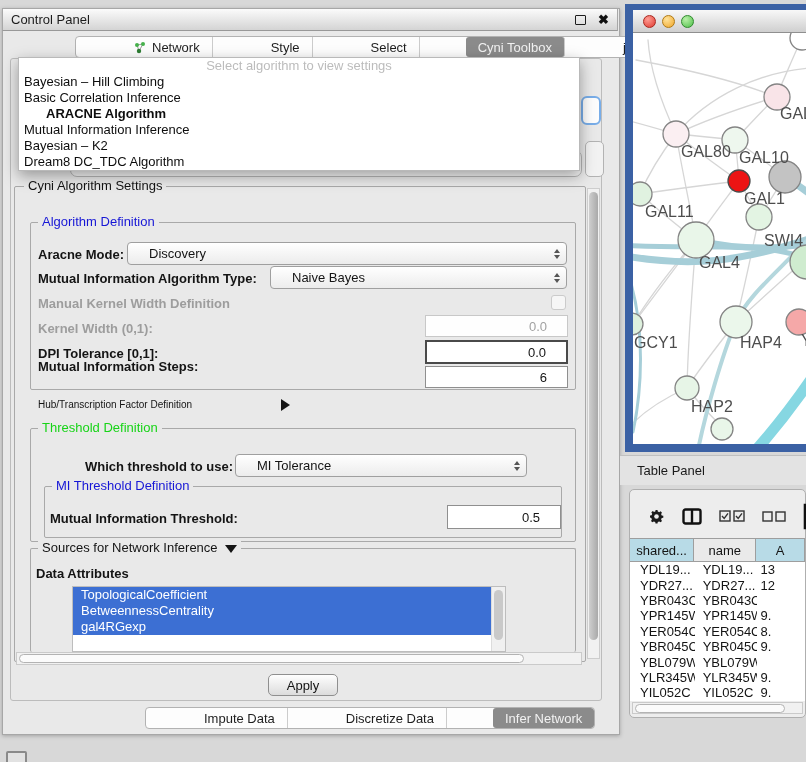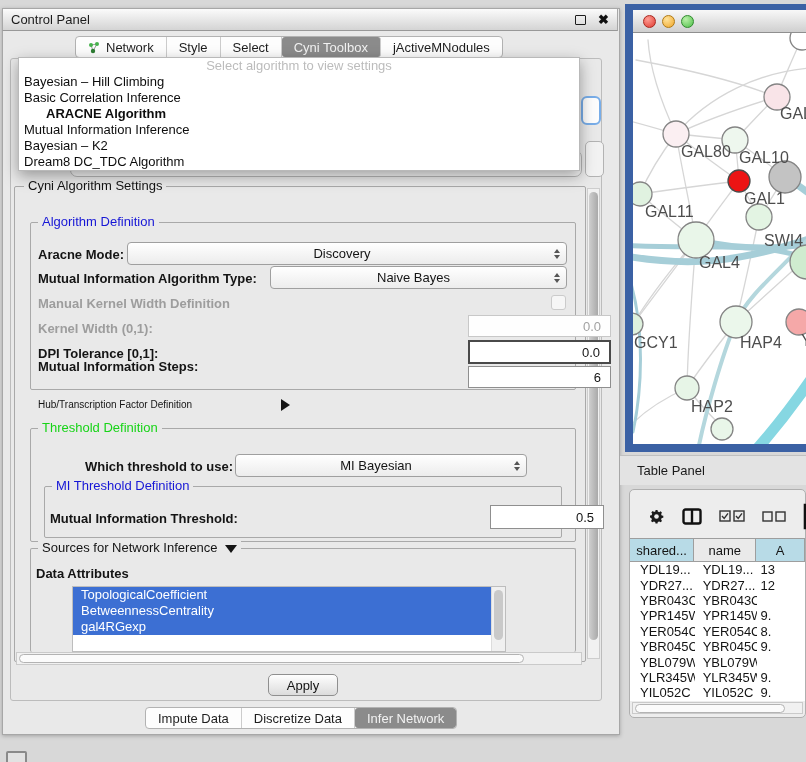--- a/index.html
+++ b/index.html
@@ -11,44 +11,44 @@
          border:1px solid #a7a7a7;box-shadow:0 1px 4px rgba(0,0,0,.25);}
   .titlebar{position:absolute;left:2px;top:8px;width:616px;height:23px;
             background:linear-gradient(#fbfbfb,#d4d4d4);border:1px solid #a7a7a7;border-bottom:1px solid #989898;
             box-sizing:border-box;display:flex;align-items:center;padding:0 8px;}
   .tb-title{flex:1;color:#1c1c1c;}
   .float-ic{width:9px;height:8px;border:1.5px solid #1d1d1d;border-radius:1px;margin-right:12px;display:inline-block;}
   .close-ic{font-weight:bold;font-size:13px;color:#111;line-height:10px;}
   
   .tabgroup{position:absolute;display:flex;background:#fdfdfd;border:1px solid #b2b2b2;border-radius:4px;
             height:22px;align-items:stretch;overflow:hidden;box-sizing:border-box;}
-  .tabitem{display:flex;align-items:center;gap:5px;padding:0 12px;border-right:1px solid #ccc;color:#1e1e1e;white-space:nowrap;}
+  .tabitem{display:flex;align-items:center;gap:5px;padding:0 12px;border-right:1px solid #ccc;color:#1e1e1e;white-space:nowrap;margin-left:46px;}
   .tabitem:last-child{border-right:none;}
   .tabitem.sel{background:#8b8b8b;color:#f2f2f2;border-radius:3px;}
   
   .content{position:absolute;left:10px;top:58px;width:592px;height:643px;border:1px solid #bcbcbc;
            border-radius:3px;background:#e9e9e9;box-sizing:border-box;}
   
   .group{position:absolute;border:1px solid #a9a9a9;border-radius:2px;box-sizing:border-box;}
   .legend{position:absolute;background:#e9e9e9;padding:0 4px;line-height:14px;white-space:nowrap;}
   .legend.blue{color:#1616d6;}
   .legend.green{color:#17d417;}
   .lbl{position:absolute;font-weight:bold;white-space:nowrap;}
   .lbl.plain{font-weight:normal;}
   .lbl.dis{color:#9d9d9d;}
   
   .combo{position:absolute;background:linear-gradient(#ffffff,#ececec);border:1px solid #9f9f9f;border-radius:4px;
-         display:flex;align-items:center;box-sizing:border-box;padding:0 6px 0 2px;text-align:center;}
+         display:flex;align-items:center;box-sizing:border-box;padding:0 6px 0 21px;}
   .combo .val{flex:1;white-space:nowrap;overflow:hidden;}
   .stepper{display:flex;flex-direction:column;gap:2px;align-items:center;}
   .stepper .up{width:0;height:0;border-left:3.5px solid transparent;border-right:3.5px solid transparent;border-bottom:4px solid #555;}
   .stepper .dn{width:0;height:0;border-left:3.5px solid transparent;border-right:3.5px solid transparent;border-top:4px solid #555;}
   
   .field{position:absolute;background:#fff;border:1px solid #8f8f8f;box-sizing:border-box;
-         display:flex;align-items:center;justify-content:flex-end;padding:0 9px;margin-left:43px;}
+         display:flex;align-items:center;justify-content:flex-end;padding:0 20px;}
   .field.dis{border-color:#c8c8c8;color:#a2a2a2;background:#fefefe;}
   .field.focus{border:2px solid #4a4a4a;}
   .checkbox{position:absolute;width:15px;height:15px;background:#f6f6f6;border:1px solid #cbcbcb;border-radius:3px;box-sizing:border-box;}
   .tri-r{display:inline-block;width:0;height:0;border-top:6px solid transparent;border-bottom:6px solid transparent;border-left:9px solid #141414;}
   .tri-d{display:inline-block;width:0;height:0;border-left:6px solid transparent;border-right:6px solid transparent;border-top:8px solid #141414;vertical-align:-1px;margin-left:7px;}
   
   .attrlist{position:absolute;background:#fff;border:1px solid #bdbdbd;box-sizing:border-box;overflow:hidden;}
   .attr-item{height:16px;line-height:16px;padding-left:8px;background:#3c6fd3;color:#fff;white-space:nowrap;}
   .attr-sb{position:absolute;top:0;right:0;width:13px;height:100%;background:#f0f0f0;border-left:1px solid #dcdcdc;}
   .attr-sb .thumb{position:absolute;left:2px;top:3px;width:9px;height:50px;background:#c9c9c9;border-radius:5px;}
@@ -189,21 +189,21 @@
   </div>
 
   <div class="lbl plain" style="left:38px;top:399px;font-size:10px;">Hub/Transcription Factor Definition</div>
   <span class="tri-r abs" style="left:281px;top:399px;"></span>
 
   <div class="group" style="left:30px;top:428px;width:546px;height:114px;"></div>
   <div class="legend green" style="left:38px;top:421px;">Threshold Definition</div>
 
   <div class="lbl" style="left:85px;top:459px;">Which threshold to use:</div>
   <div class="combo" style="left:235px;top:454px;width:292px;height:23px;">
-    <span class="val">MI Bayesian</span>
+    <span class="val">MI Tolerance</span>
     <span class="stepper">
         <i class="up"></i>
         <i class="dn"></i>
       </span>
   </div>
 
   <div class="group" style="left:44px;top:486px;width:518px;height:52px;"></div>
   <div class="legend blue" style="left:52px;top:479px;">MI Threshold Definition</div>
 
   <div class="lbl" style="left:50px;top:511px;">Mutual Information Threshold:</div>

